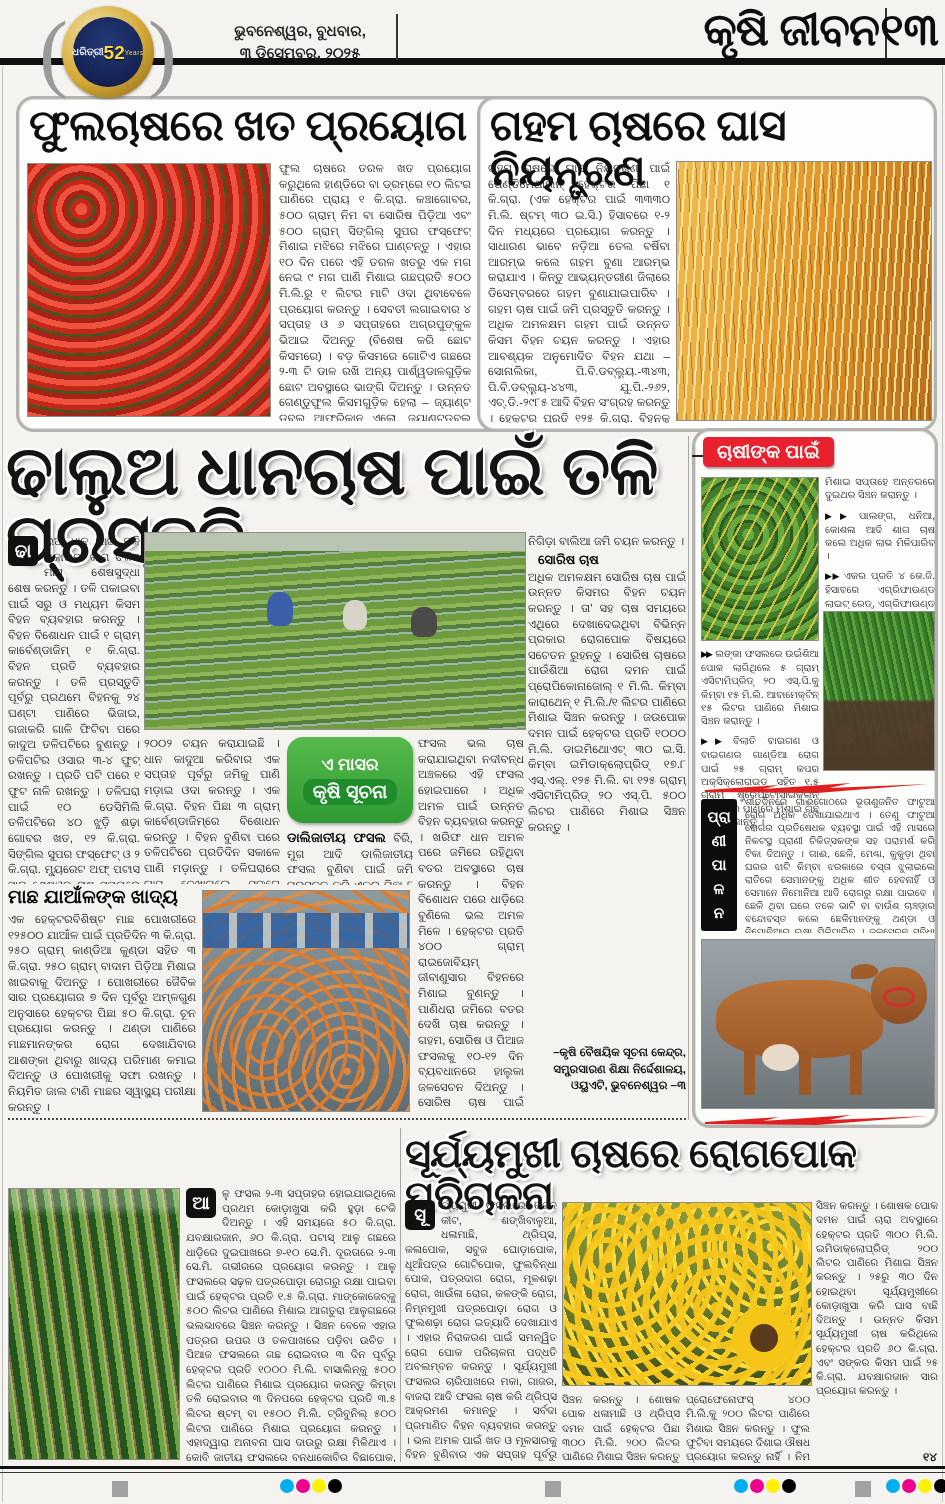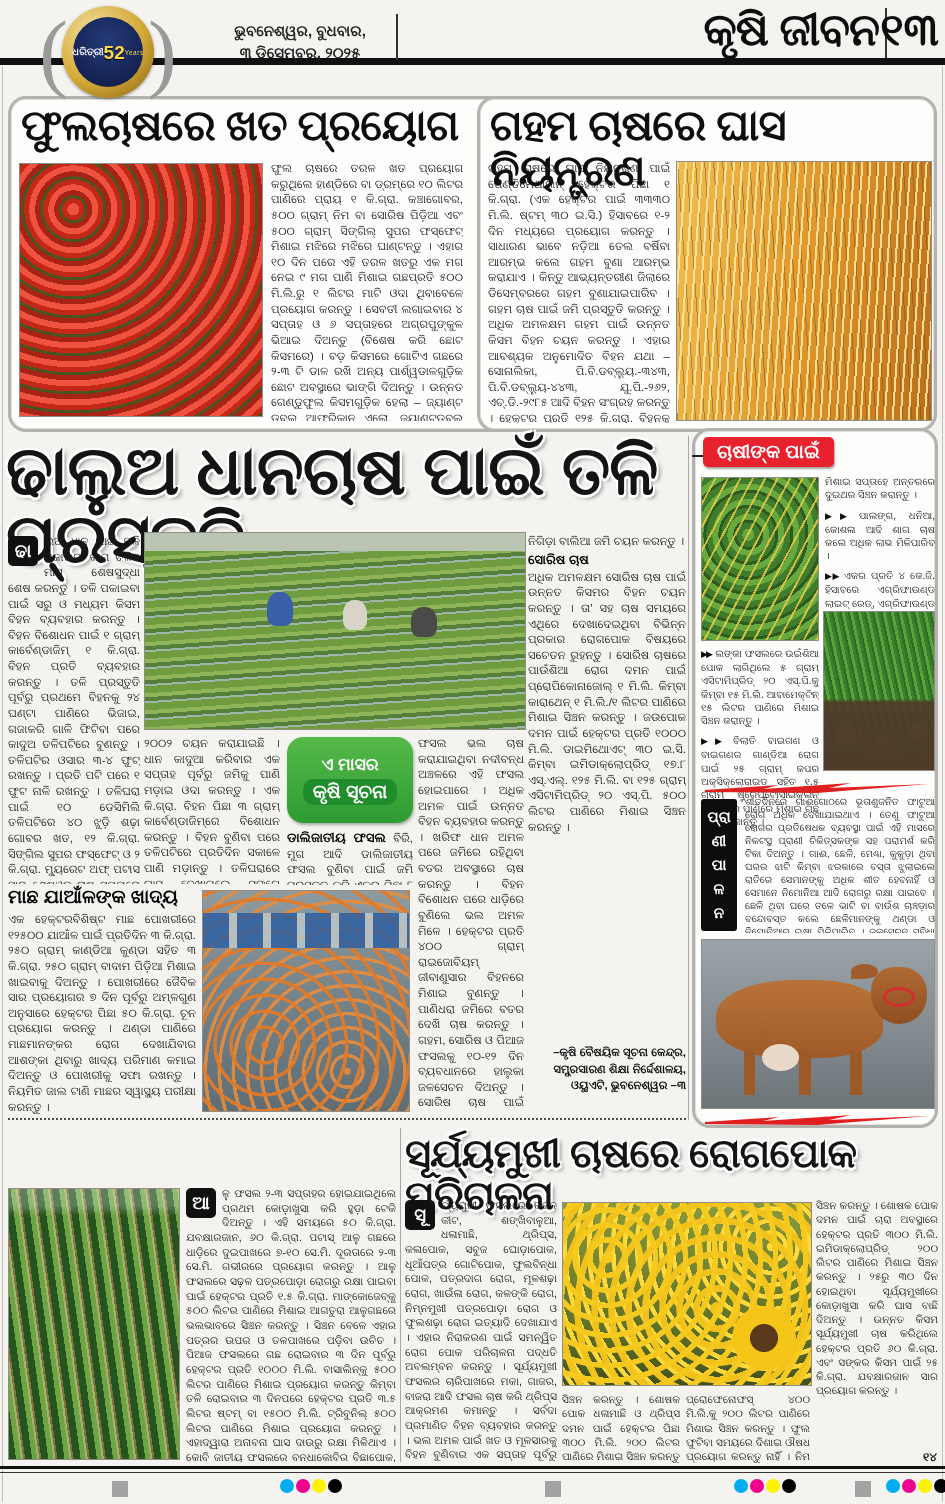--- a/index.html
+++ b/index.html
@@ -144,21 +144,21 @@
   <div class="dateline">
     <div>ଭୁବନେଶ୍ୱର, ବୁଧବାର,</div>
     <div>୩ ଡିସେମ୍ବର, ୨୦୨୫</div>
   </div>
   <div class="vbar" style="left:396px; top:14px; height:46px; z-index:3;"></div>
 
   <div class="mast-title">କୃଷି ଜୀବନ</div>
   <div class="vbar" style="right:58px; top:8px; height:50px; z-index:3;"></div>
   <div class="mast-page">୧୩</div>
 
-  <section class="nbox" style="left:8px; top:96px; width:511px; height:336px;">
+  <section class="nbox" style="left:16px; top:96px; width:511px; height:336px;">
     <h1 class="h-box" style="position:absolute; left:10px; top:4px; width:440px; font-size:43px;">ଫୁଲଚାଷରେ ଖତ ପ୍ରୟୋଗ</h1>
     <div class="ph ph-tulips" style="left:8px; top:64px; width:244px; height:254px;"></div>
     <div class="bt" style="position:absolute; left:260px; top:62px; width:192px; height:260px;">ଫୁଲ ଚାଷରେ ତରଳ ଖତ ପ୍ରୟୋଗ କରୁଥିଲେ ହାଣ୍ଡିରେ ବା ଡ୍ରମ୍‌ରେ ୧୦ ଲିଟର ପାଣିରେ ପ୍ରାୟ ୧ କି.ଗ୍ରା. କଞ୍ଚାଗୋବର, ୫୦୦ ଗ୍ରାମ୍ ନିମ ବା ସୋରିଷ ପିଡ଼ିଆ ଏବଂ ୫୦୦ ଗ୍ରାମ୍ ସିଙ୍ଗିଲ୍ ସୁପର ଫସ୍‌ଫେଟ୍ ମିଶାଇ ମଝିରେ ମଝିରେ ଘାଣ୍ଟନ୍ତୁ । ଏହାର ୧୦ ଦିନ ପରେ ଏହି ତରଳ ଖତରୁ ଏକ ମଗ ନେଇ ୯ ମଗ ପାଣି ମିଶାଇ ଗଛପ୍ରତି ୫୦୦ ମି.ଲି.ରୁ ୧ ଲିଟର ମାଟି ଓଦା ଥିବାବେଳେ ପ୍ରୟୋଗ କରନ୍ତୁ । ସେବତୀ ଲଗାଇବାର ୪ ସପ୍ତାହ ଓ ୬ ସପ୍ତାହରେ ଅଗ୍ରପୁଙ୍କୁଳ ଭିଆଇ ଦିଅନ୍ତୁ (ବିଶେଷ କରି ଛୋଟ କିସମରେ) । ବଡ଼ କିସମରେ ଗୋଟିଏ ଗଛରେ ୨-୩ ଟି ଡାଳ ରଖି ଅନ୍ୟ ପାର୍ଶ୍ୱଡାଳଗୁଡ଼ିକ ଛୋଟ ଅବସ୍ଥାରେ ଭାଙ୍ଗି ଦିଅନ୍ତୁ । ଉନ୍ନତ ଗେଣ୍ଡୁଫୁଲ କିସମଗୁଡ଼ିକ ହେଲା – ଜ୍ୟାଣ୍ଟ ଡବଲ୍ ଆଫ୍ରିକାନ୍ ଏଲୋ, ଜ୍ୟାଣ୍ଟଡବଲ୍ ଆଫ୍ରିକାନ୍ ଅରେଞ୍ଜ, ଅର୍କି ଏଲୋ, ଅର୍କି ଅରେଞ୍ଜ, ସେରାକୋଲା ଇତ୍ୟାଦି । ଗୋଲାପ ଗଛର କାଟଛାଣ୍ଟ କାମ ଶୀଘ୍ର ଶେଷ କରନ୍ତୁ ଓ ବୋର୍ଡୋପେଷ୍ଟ ପ୍ରୟୋଗ କରନ୍ତୁ ।</div>
   </section>
 
   <section class="nbox" style="left:477px; top:96px; width:460px; height:336px;">
     <h1 class="h-box" style="position:absolute; left:10px; top:4px; width:445px; font-size:43px;">ଗହମ ଚାଷରେ ଘାସ ନିୟନ୍ତ୍ରଣ</h1>
     <div class="bt" style="position:absolute; left:8px; top:62px; width:182px; height:262px;">ଗହମ ଚାଷରେ ଘାସ ନିୟନ୍ତ୍ରଣ ପାଇଁ ପେଣ୍ଡିମେଥାଲିନ୍ ହେକ୍ଟର ପିଛା ୧ କି.ଗ୍ରା. (ଏକ ହେକ୍ଟର ପାଇଁ ୩୩୩୦ ମି.ଲି. ଷ୍ଟମ୍ ୩୦ ଇ.ସି.) ହିସାବରେ ୧-୨ ଦିନ ମଧ୍ୟରେ ପ୍ରୟୋଗ କରନ୍ତୁ । ସାଧାରଣ ଭାବେ ନଡ଼ିଆ ତେଲ ବର୍ଷିବା ଆରମ୍ଭ କଲେ ଗହମ ବୁଣା ଆରମ୍ଭ କରାଯାଏ । କିନ୍ତୁ ଆଭ୍ୟନ୍ତରୀଣ ଜିଲାରେ ଡିସେମ୍ବରରେ ଗହମ ବୁଣାଯାଇପାରିବ । ଗହମ ଚାଷ ପାଇଁ ଜମି ପ୍ରସ୍ତୁତି କରନ୍ତୁ । ଅଧିକ ଅମଳକ୍ଷମ ଗହମ ପାଇଁ ଉନ୍ନତ କିସମ ବିହନ ଚୟନ କରନ୍ତୁ । ଏହାର ଆବଶ୍ୟକ ଅନୁମୋଦିତ ବିହନ ଯଥା – ସୋନାଲିକା, ପି.ବି.ଡବ୍ଲ୍ୟୁ.-୩୪୩, ପି.ବି.ଡବ୍ଲ୍ୟୁ-୪୪୩, ଯୁ.ପି.-୨୬୨, ଏଚ୍.ଡି.-୨୯୮୫ ଆଦି ବିହନ ସଂଗ୍ରହ କରନ୍ତୁ । ହେକ୍ଟର ପ୍ରତି ୧୨୫ କି.ଗ୍ରା. ବିହନକୁ କାର୍ବେଣ୍ଡାଜିମ୍ (କେ.ଜି. ପ୍ରତି ୨ ଗ୍ରାମ୍) ଦ୍ୱାରା ବିଶୋଧିତ କରି ଧାଡ଼ିକୁ ଧାଡ଼ି ୨୦ ସେ.ମି. ବ୍ୟବଧାନରେ ୮୦:୫୦:୪୦ କି.ଗ୍ରା. ଅନୁମୋଦିତ ସାରର ଅଧା ଯବକ୍ଷାରଜାନ ଏବଂ ସମସ୍ତ ଫସଫରସ୍ ଓ ପଟାସ୍ ପ୍ରୟୋଗ କରି ବୁଣନ୍ତୁ ।</div>
     <div class="ph ph-wheat" style="left:196px; top:62px; width:256px; height:260px;"></div>
   </section>
@@ -184,21 +184,21 @@
 
   <div class="bt" style="position:absolute; left:287px; top:829px; width:126px; height:56px;">
     <span class="subhead">ଡାଲିଜାତୀୟ ଫସଲ</span>
     <span>ବିରି, ମୁଗ ଆଦି ଡାଲିଜାତୀୟ ଫସଲ ବୁଣିବା ପାଇଁ ଜମି ପ୍ରସ୍ତୁତ କରି ଏକର ପିଛା ୮ କି.ଗ୍ରା. ବିହନ ବୁଣନ୍ତୁ ।</span>
   </div>
 
   <div class="bt" style="position:absolute; left:418px; top:736px; width:106px; height:378px;">ଫସଲ ଭଲ ଚାଷ କରାଯାଇଥିବା ନଦୀବନ୍ଧ ଅଞ୍ଚଳରେ ଏହି ଫସଲ ହୋଇପାରେ । ଅଧିକ ଅମଳ ପାଇଁ ଉନ୍ନତ ବିହନ ବ୍ୟବହାର କରନ୍ତୁ । ଖରିଫ ଧାନ ଅମଳ ପରେ ଜମିରେ ରହିଥିବା ବତର ଅବସ୍ଥାରେ ଚାଷ କରନ୍ତୁ । ବିହନ ବିଶୋଧନ ପରେ ଧାଡ଼ିରେ ବୁଣିଲେ ଭଲ ଅମଳ ମିଳେ । ହେକ୍ଟର ପ୍ରତି ୪୦୦ ଗ୍ରାମ୍ ରାଇଜୋବିୟମ୍ ଜୀବାଣୁସାର ବିହନରେ ମିଶାଇ ବୁଣନ୍ତୁ । ପାଣିଧରା ଜମିରେ ବତର ଦେଖି ଚାଷ କରନ୍ତୁ । ଗହମ, ସୋରିଷ ଓ ପିଆଜ ଫସଲକୁ ୧୦-୧୨ ଦିନ ବ୍ୟବଧାନରେ ହାଲୁକା ଜଳସେଚନ ଦିଅନ୍ତୁ । ସୋରିଷ ଚାଷ ପାଇଁ ଦୋରସା ମଟାଳ ଓ ନିଗିଡ଼ା ବାଲିଆ ଜମି ଚୟନ କରନ୍ତୁ ।</div>
 
   <div style="position:absolute; left:528px; top:534px; width:158px; height:508px; overflow:hidden;">
     <div class="bt">ନିଗିଡ଼ା ବାଲିଆ ଜମି ଚୟନ କରନ୍ତୁ ।</div>
-    <div class="subhead" style="margin:2px 0;">ସୋରିଷ ଚାଷ</div>
+    <div class="subhead" style="margin:2px 10px;">ସୋରିଷ ଚାଷ</div>
     <div class="bt">ଅଧିକ ଅମଳକ୍ଷମ ସୋରିଷ ଚାଷ ପାଇଁ ଉନ୍ନତ କିସମର ବିହନ ଚୟନ କରନ୍ତୁ । ତା' ସହ ଚାଷ ସମୟରେ ଏଥିରେ ଦେଖାଦେଇଥିବା ବିଭିନ୍ନ ପ୍ରକାର ରୋଗପୋକ ବିଷୟରେ ସଚେତନ ରୁହନ୍ତୁ । ସୋରିଷ ଚାଷରେ ପାଉଁଶିଆ ରୋଗ ଦମନ ପାଇଁ ପ୍ରୋପିକୋନାଜୋଲ୍ ୧ ମି.ଲି. କିମ୍ବା କାରାଥେନ୍ ୧ ମି.ଲି./୧ ଲିଟର ପାଣିରେ ମିଶାଇ ସିଞ୍ଚନ କରନ୍ତୁ । ଜଉପୋକ ଦମନ ପାଇଁ ହେକ୍ଟର ପ୍ରତି ୧୦୦୦ ମି.ଲି. ଡାଇମିଥୋଏଟ୍ ୩୦ ଇ.ସି. କିମ୍ବା ଇମିଡାକ୍ଲୋପ୍ରିଡ୍ ୧୭.୮ ଏସ୍.ଏଲ୍. ୧୨୫ ମି.ଲି. ବା ୧୨୫ ଗ୍ରାମ୍ ଏସିଟାମିପ୍ରିଡ୍ ୨୦ ଏସ୍.ପି. ୫୦୦ ଲିଟର ପାଣିରେ ମିଶାଇ ସିଞ୍ଚନ କରନ୍ତୁ ।</div>
   </div>
   <div class="byline" style="position:absolute; left:528px; top:1044px; width:158px;">
     <div>–କୃଷି ବୈଷୟିକ ସୂଚନା କେନ୍ଦ୍ର,</div>
     <div>ସମ୍ପ୍ରସାରଣ ଶିକ୍ଷା ନିର୍ଦ୍ଦେଶାଳୟ,</div>
     <div>ଓୟୁଏଟି, ଭୁବନେଶ୍ୱର –୩</div>
   </div>
 
   <div class="subhead" style="position:absolute; left:8px; top:886px; width:190px; font-size:19px;">ମାଛ ଯାଆଁଳଙ୍କ ଖାଦ୍ୟ</div>
   <div class="bt" style="position:absolute; left:8px; top:912px; width:188px; height:202px;">ଏକ ହେକ୍ଟରବିଶିଷ୍ଟ ମାଛ ପୋଖରୀରେ ୧୨୫୦୦ ଯାଆଁଳ ପାଇଁ ପ୍ରତିଦିନ ୩ କି.ଗ୍ରା. ୨୫୦ ଗ୍ରାମ୍ କାଣ୍ଡିଆ କୁଣ୍ଡା ସହିତ ୩ କି.ଗ୍ରା. ୨୫୦ ଗ୍ରାମ୍ ବାଦାମ ପିଡ଼ିଆ ମିଶାଇ ଖାଇବାକୁ ଦିଅନ୍ତୁ । ପୋଖରୀରେ ଜୈବିକ ସାର ପ୍ରୟୋଗର ୭ ଦିନ ପୂର୍ବରୁ ଅମ୍ଳଗୁଣ ଅନୁସାରେ ହେକ୍ଟର ପିଛା ୫୦ କି.ଗ୍ରା. ଚୂନ ପ୍ରୟୋଗ କରନ୍ତୁ । ଥଣ୍ଡା ପାଣିରେ ମାଛମାନଙ୍କର ରୋଗ ଦେଖାଯିବାର ଆଶଙ୍କା ଥିବାରୁ ଖାଦ୍ୟ ପରିମାଣ କମାଇ ଦିଅନ୍ତୁ ଓ ପୋଖରୀକୁ ସଫା ରଖନ୍ତୁ । ନିୟମିତ ଜାଲ ଟାଣି ମାଛର ସ୍ୱାସ୍ଥ୍ୟ ପରୀକ୍ଷା କରନ୍ତୁ ।</div>

